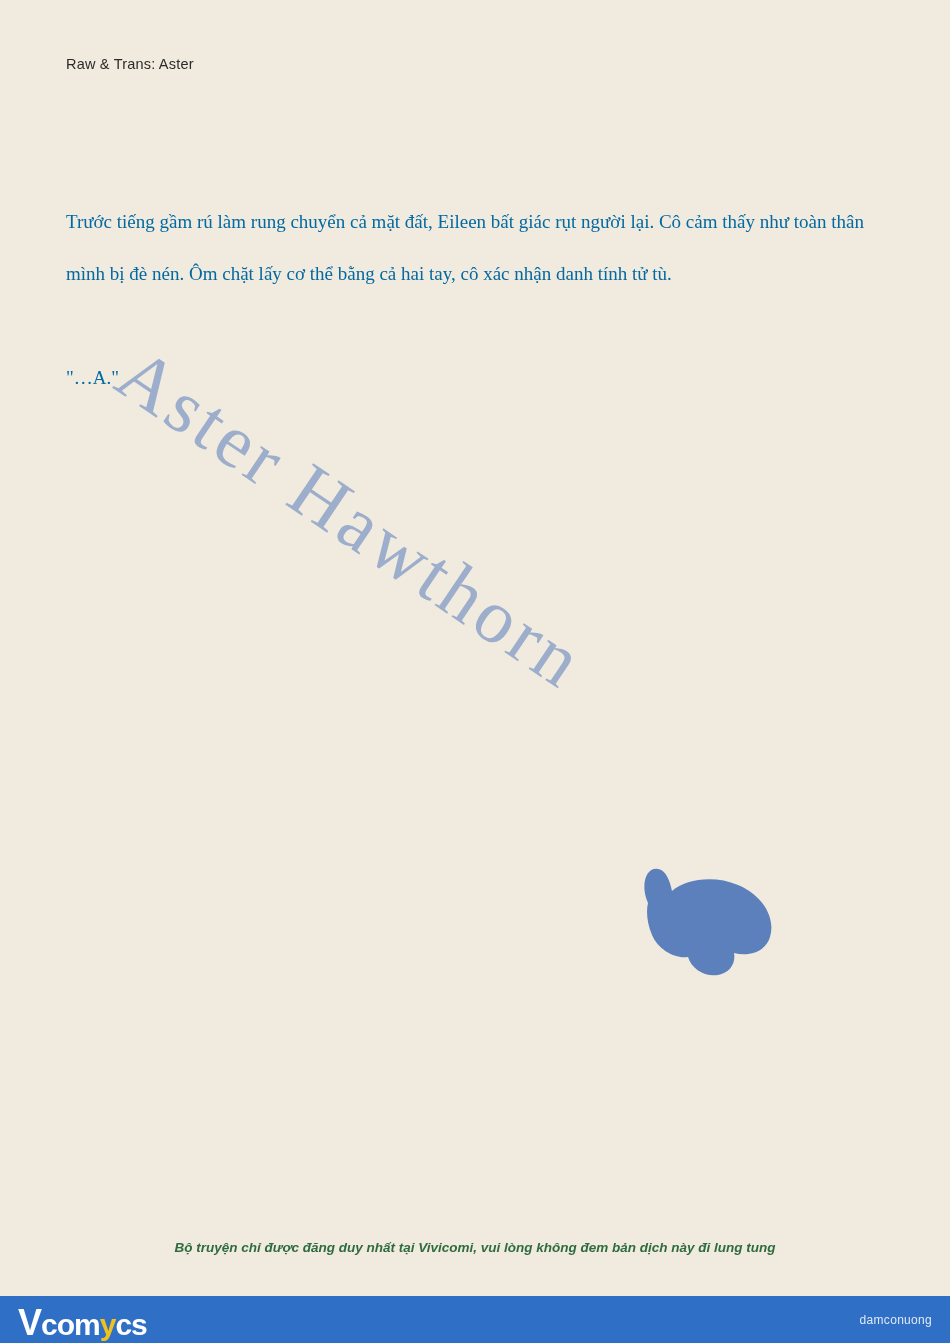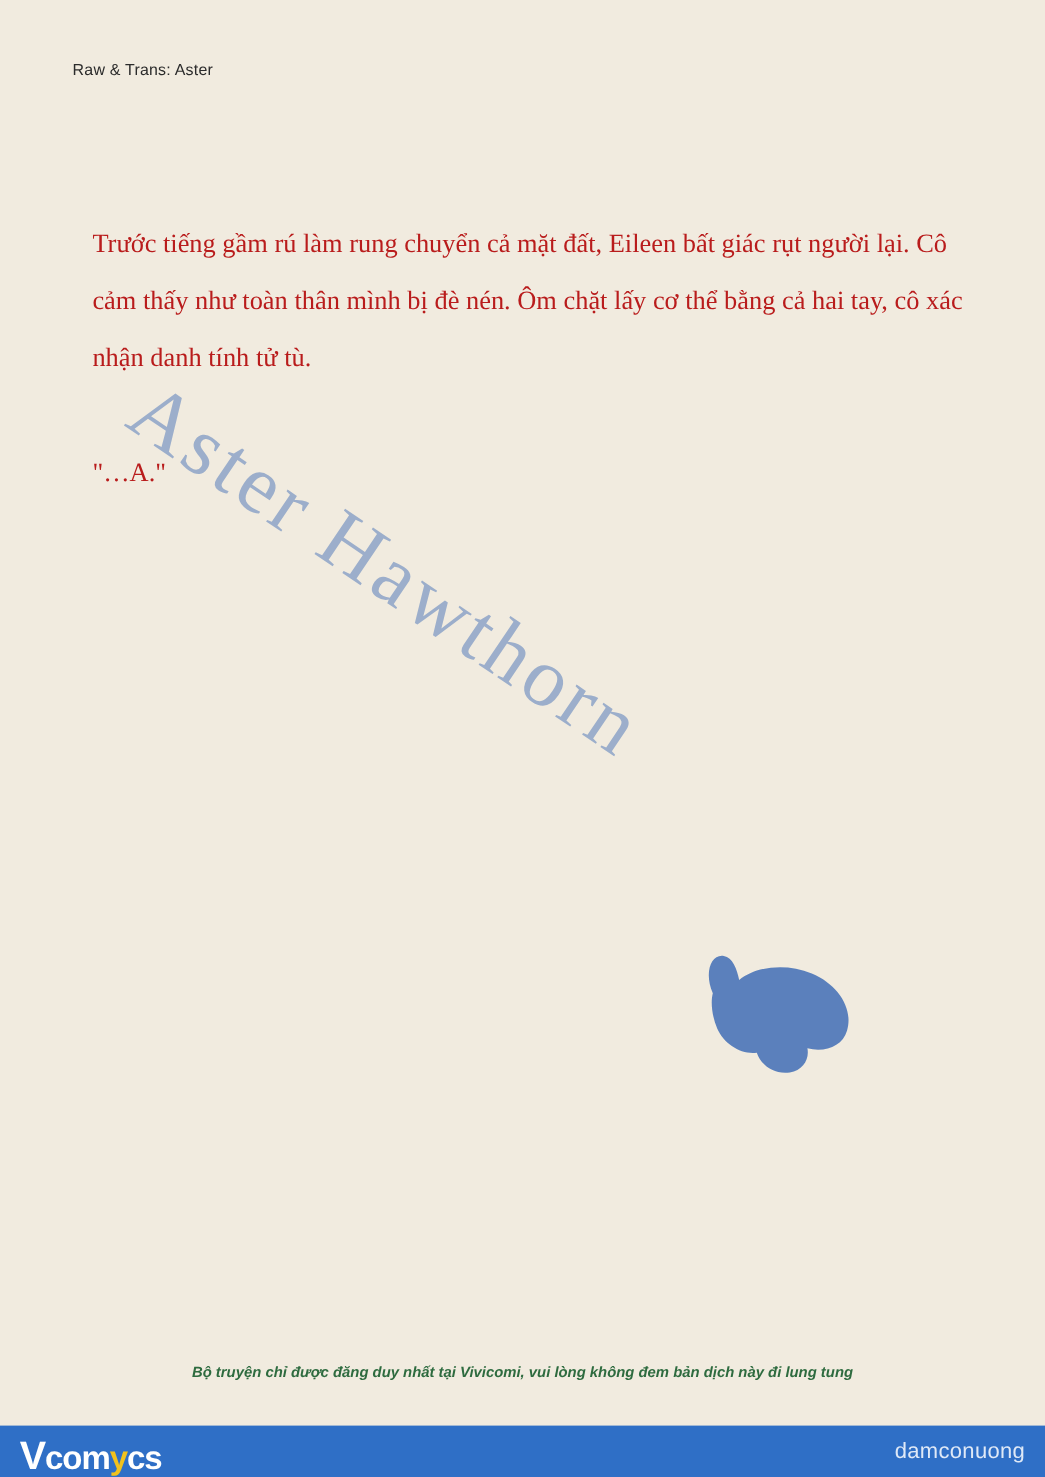--- a/index.html
+++ b/index.html
@@ -29,27 +29,27 @@
     left: 66px;
     font-family: "Liberation Sans", sans-serif;
     font-size: 14.5px;
     color: #2b2b2b;
     letter-spacing: .2px;
     text-align: center;
   }
 
   .body-text {
     position: absolute;
-    left: 84px;
+    left: 66px;
     top: 196px;
     width: 820px;
     font-family: "Liberation Serif", serif;
-    font-size: 24px;
+    font-size: 19px;
     line-height: 52px;
-    color: #b91c1c;
+    color: #0369a1;
   }
   .para {
     margin: 0 0 52px 0;
     white-space: pre-wrap;
   }
   .para.short { margin-bottom: 52px; }
 
   
   .watermark {
     position: absolute;
@@ -114,21 +114,21 @@
     font-size: 30px;
     color: #ffffff;
     letter-spacing: -1px;
     position: relative;
     top: 3px;
   }
   .brand .v { font-size: 36px; }
   .brand .y { color: #f2c21c; }
   .site-tag {
     font-family: "Liberation Sans", sans-serif;
-    font-size: 20px;
+    font-size: 12px;
     color: #dfe9f7;
     letter-spacing: .3px;
   }
 </style>
 </head>
 <body>
 
 <div class="page">
 
   <div class="credit">Raw &amp; Trans: Aster</div>

